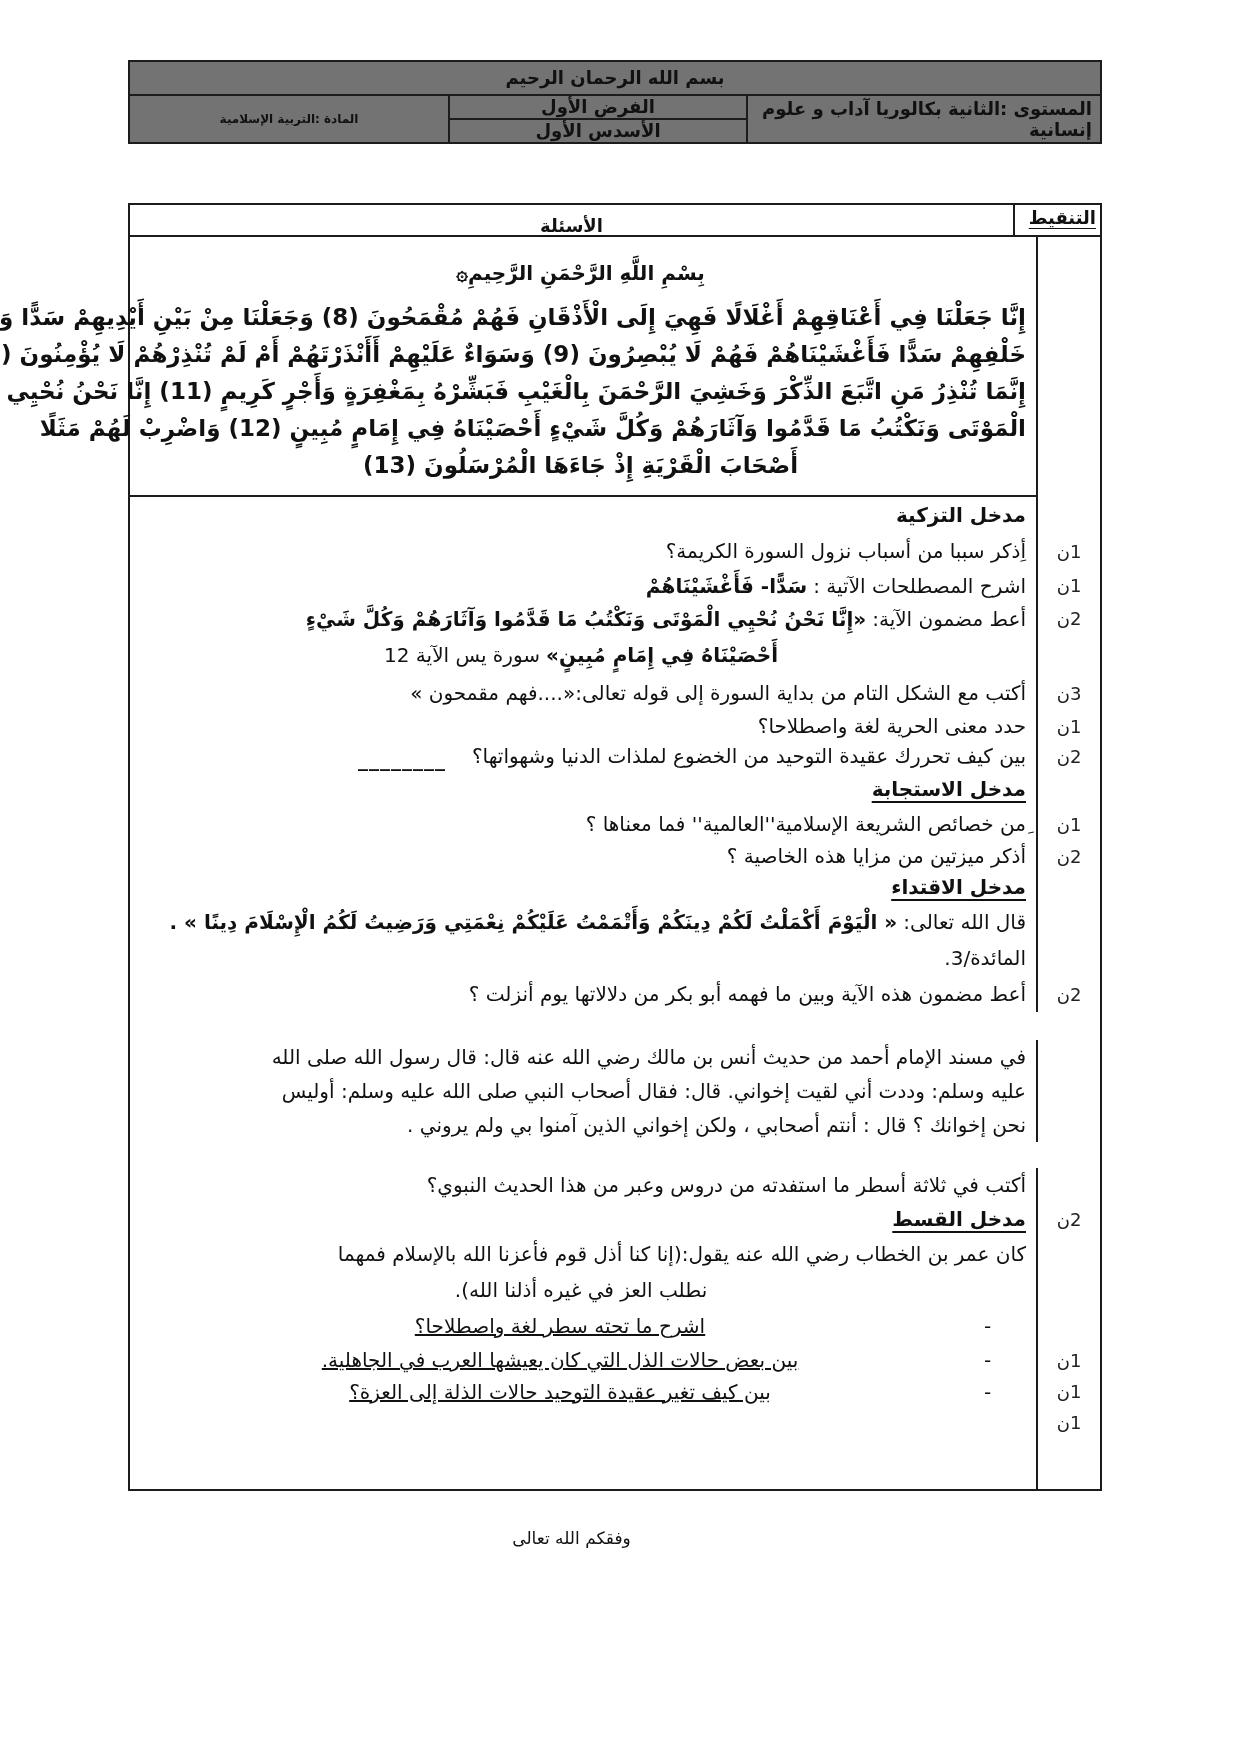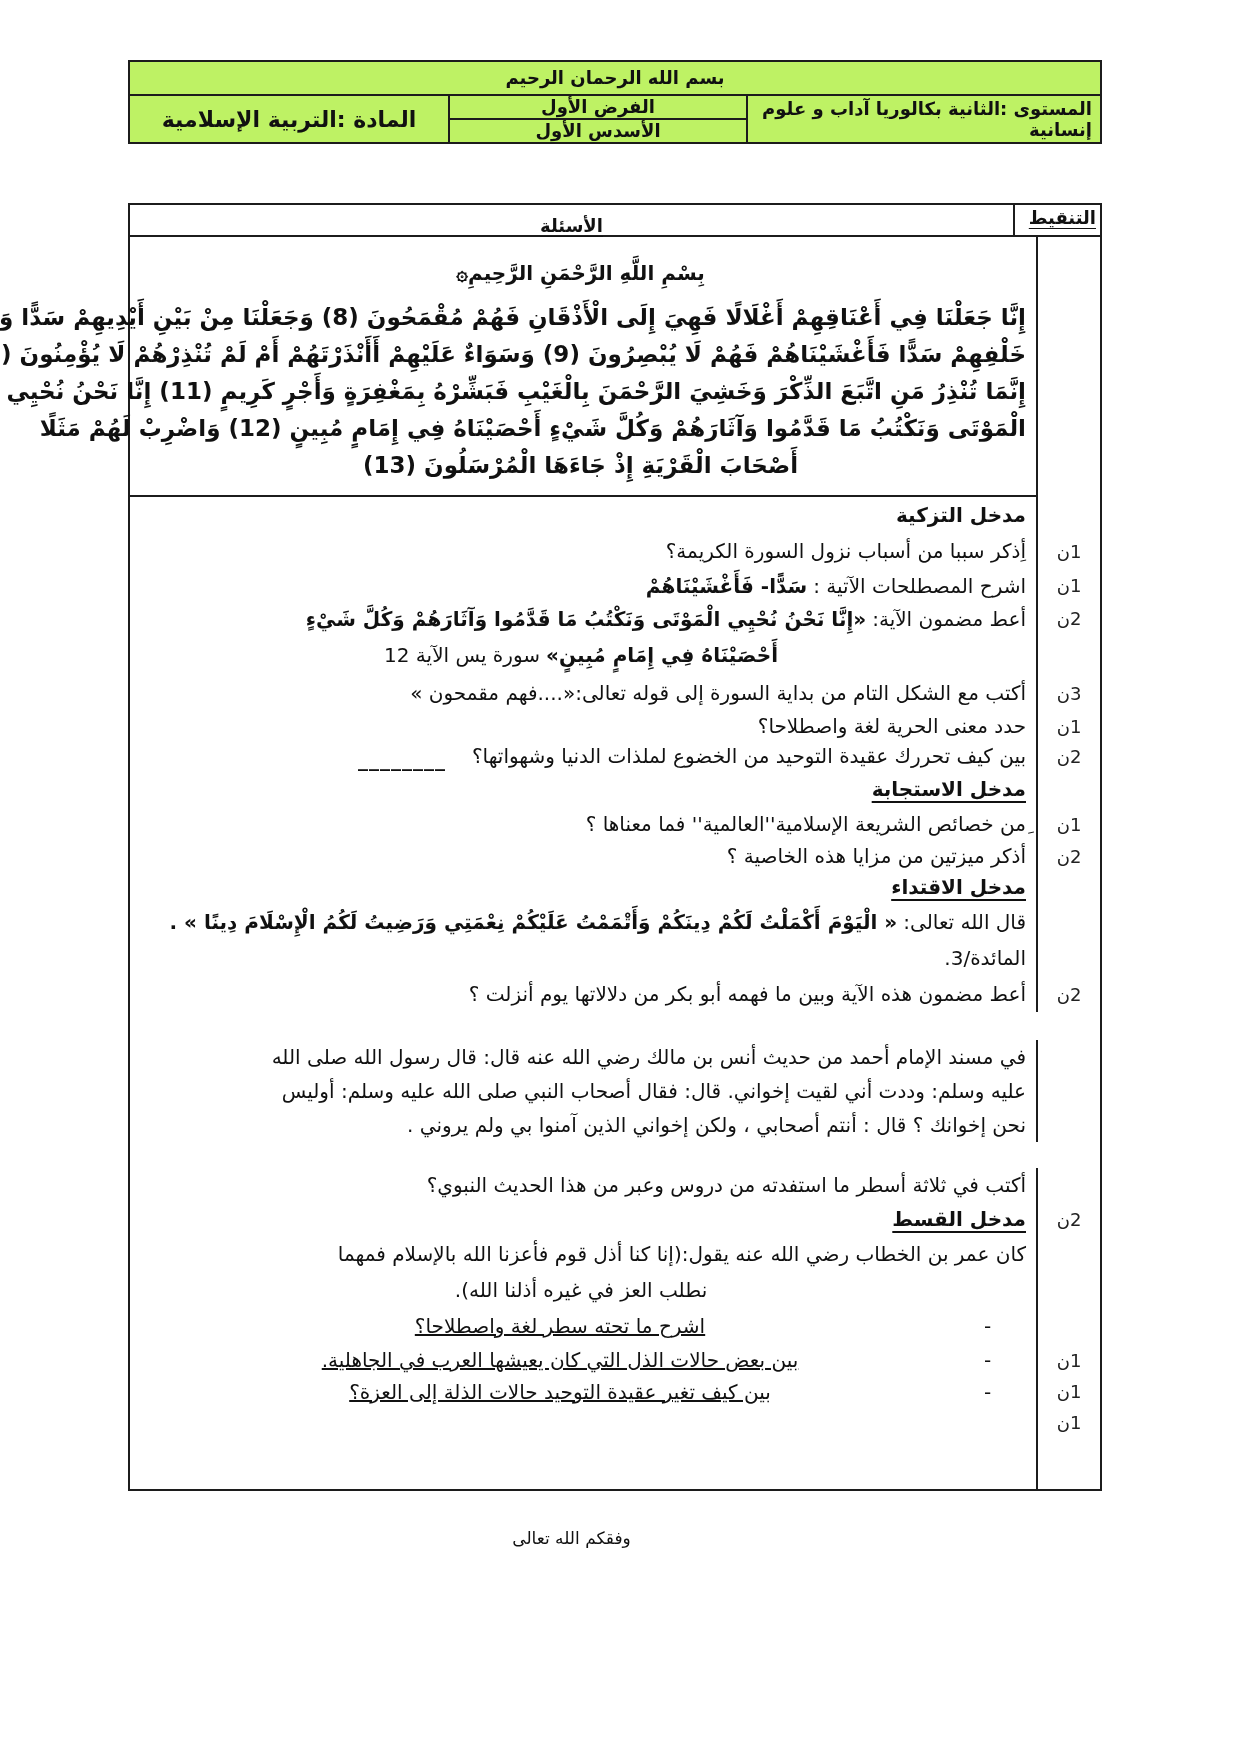--- a/index.html
+++ b/index.html
@@ -6,38 +6,38 @@
   body{
     width:1240px;height:1754px;position:relative;
     font-family:"DejaVu Sans",sans-serif;color:#111;
     direction:rtl;
   }
   .page{position:absolute;inset:0;background:#fff;}
 
   
   .header-table{
     position:absolute;top:60px;left:128px;width:974px;
-    border:2px solid #1c1c1c;box-sizing:border-box;background:#bef264;
+    border:2px solid #1c1c1c;box-sizing:border-box;background:#737373;
   }
   .bismillah-row{
     height:32px;line-height:32px;text-align:center;
     font-size:18px;font-weight:bold;border-bottom:2px solid #1c1c1c;
   }
   .info-row{display:flex;height:46px;}
   .level-cell{
     width:352px;flex:none;display:flex;align-items:center;
     padding:0 8px;font-size:18px;font-weight:bold;box-sizing:border-box;
   }
   .exam-cell{
     width:300px;flex:none;display:flex;flex-direction:column;
     border-left:2px solid #1c1c1c;border-right:2px solid #1c1c1c;box-sizing:border-box;
   }
   .exam-top{flex:1;text-align:center;font-size:18px;font-weight:bold;border-bottom:2px solid #1c1c1c;line-height:22px;}
   .exam-bottom{flex:1;text-align:center;font-size:18px;font-weight:bold;line-height:22px;}
-  .subject-cell{flex:1;display:flex;align-items:center;justify-content:center;font-size:22px;font-weight:bold;}
+  .subject-cell{flex:1;display:flex;align-items:center;justify-content:center;font-size:12px;font-weight:bold;}
 
   
   .main-table{
     position:absolute;top:203px;left:128px;width:974px;height:1288px;
     border:2px solid #1c1c1c;box-sizing:border-box;background:#fff;
     display:flex;flex-direction:column;
   }
   .head-row{display:flex;height:30px;border-bottom:2px solid #1c1c1c;flex:none;}
   .grading-head{
     width:87px;flex:none;border-left:2px solid #1c1c1c;box-sizing:border-box;

